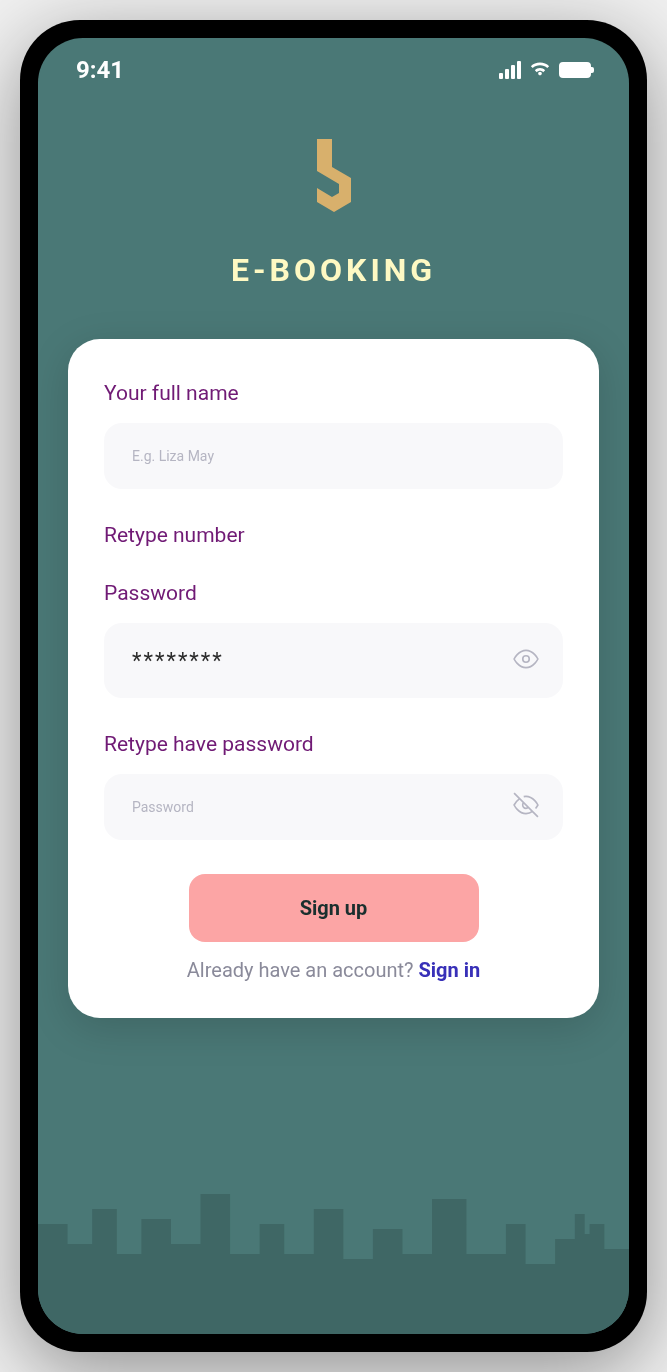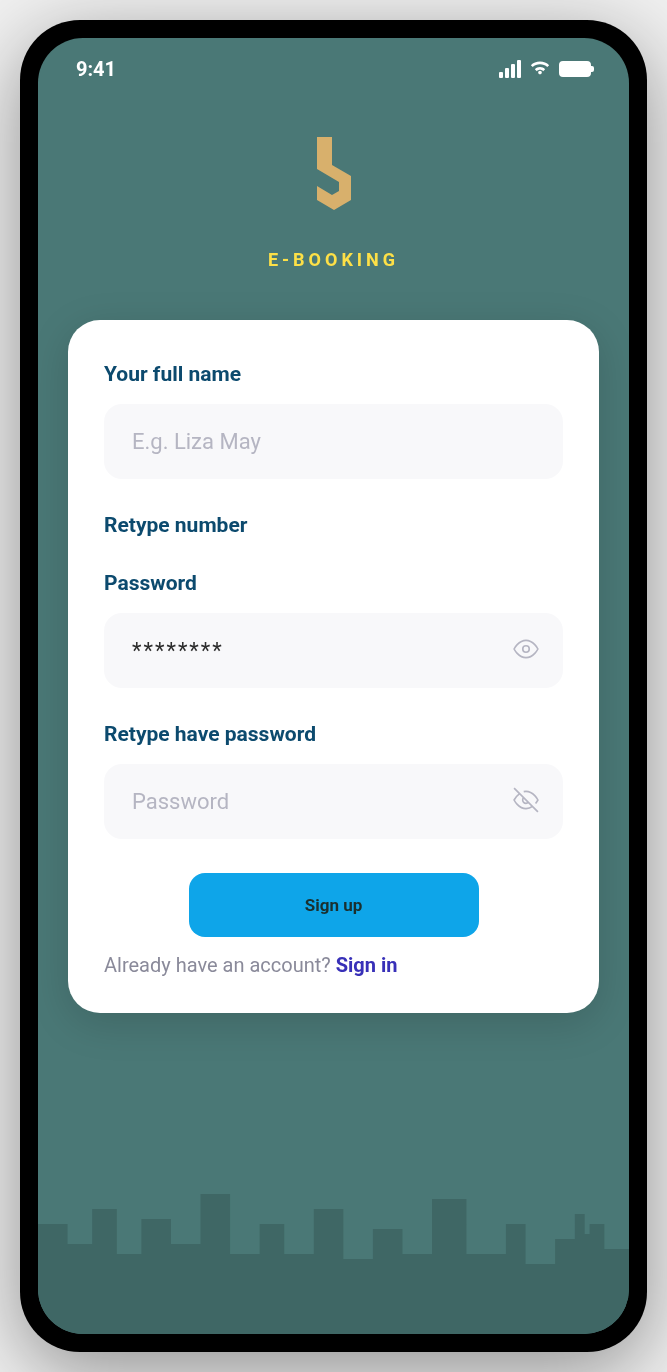--- a/index.html
+++ b/index.html
@@ -40,21 +40,21 @@
     
     .status-bar {
       display: flex;
       justify-content: space-between;
       align-items: center;
       padding: 18px 38px 10px;
       color: #fff;
     }
     
     .status-time {
-      font-size: 20px;
+      font-size: 24px;
       font-weight: 700;
     }
     
     .status-icons {
       display: flex;
       align-items: center;
       gap: 8px;
     }
     
     .signal-bars {
@@ -109,53 +109,53 @@
       display: inline-block;
       margin-bottom: 18px;
     }
     
     .logo-icon svg {
       width: 70px;
       height: 95px;
     }
     
     .logo-text {
-      color: #fde047;
-      font-size: 18px;
+      color: #fef9c3;
+      font-size: 32px;
       font-weight: 700;
       letter-spacing: 4px;
     }
     
     .form-card {
       background: #fff;
       margin: 20px 30px;
       border-radius: 32px;
       padding: 42px 36px 36px;
       box-shadow: 0 10px 40px rgba(0,0,0,0.15);
     }
     
     .form-group {
       margin-bottom: 34px;
     }
     
     .form-label {
       display: block;
-      color: #0c4a6e;
+      color: #701a75;
       font-size: 21px;
-      font-weight: 700;
+      font-weight: 400;
       margin-bottom: 18px;
     }
     
     .form-input {
       width: 100%;
       background: #f8f8fa;
       border: none;
       border-radius: 18px;
       padding: 25px 28px;
-      font-size: 22px;
+      font-size: 14px;
       color: #2d2d2d;
       outline: none;
     }
     
     .form-input::placeholder {
       color: #b5b5c2;
     }
     
     .input-wrapper {
       position: relative;
@@ -179,31 +179,32 @@
     
     .password-dots {
       font-size: 22px;
       letter-spacing: 2px;
     }
     
     .signup-button {
       display: block;
       width: 290px;
       margin: 10px auto 16px;
-      background: #0ea5e9;
+      background: #fca5a5;
       color: #1a2f2e;
       border: none;
       border-radius: 16px;
       padding: 22px;
-      font-size: 17px;
+      font-size: 20px;
       font-weight: 700;
       cursor: pointer;
     }
     
     .signin-text {
+      text-align: center;
       font-size: 20px;
       color: #8a8a9a;
     }
     
     .signin-link {
       color: #3830b8;
       font-weight: 700;
       cursor: pointer;
     }
     

